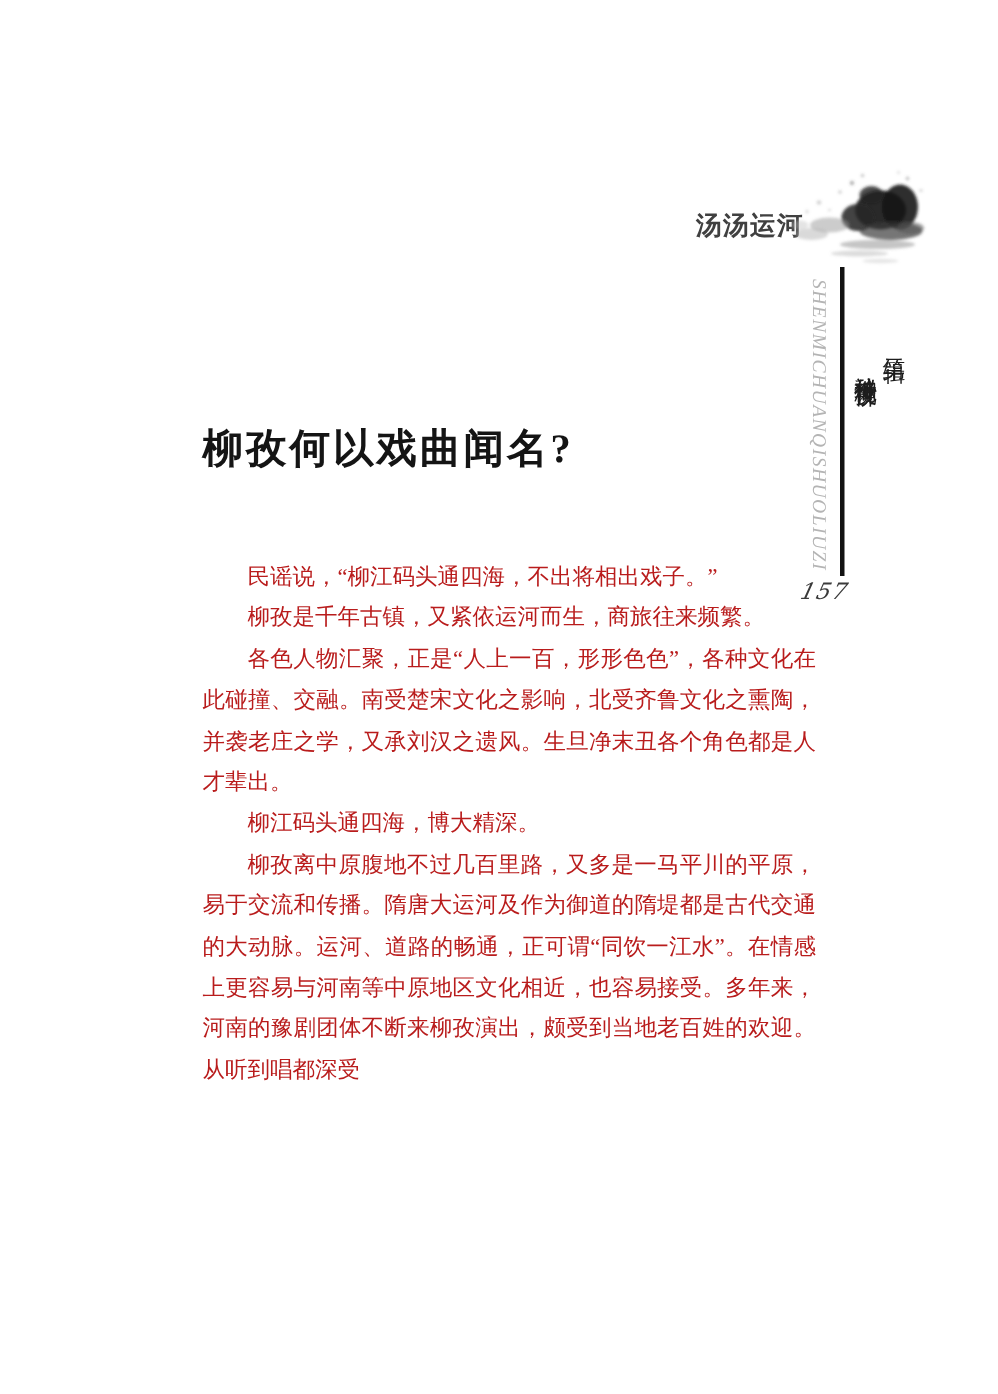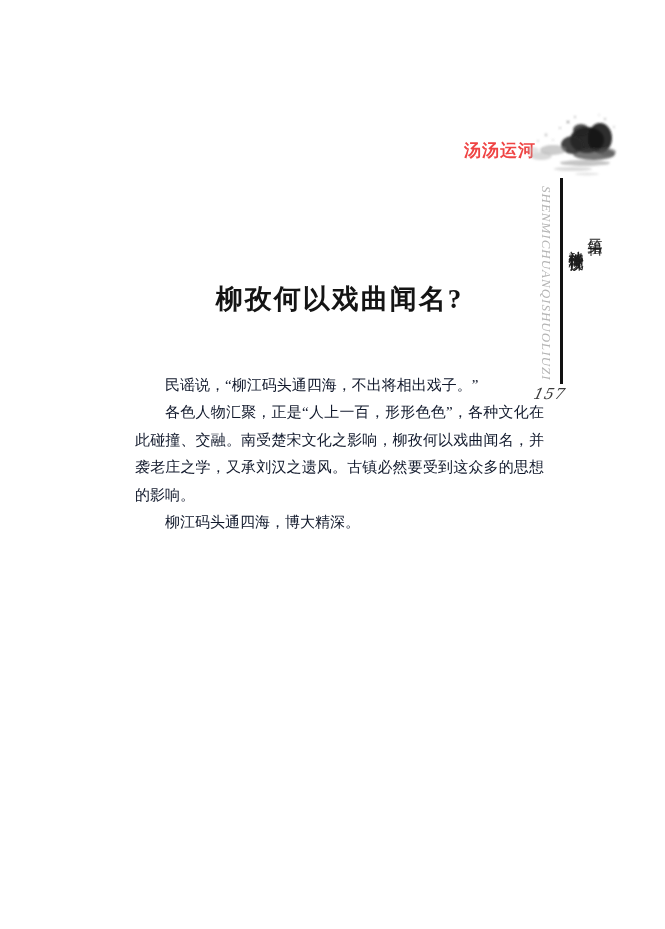--- a/index.html
+++ b/index.html
@@ -18,21 +18,21 @@
 
   
   .running-head {
     position: absolute;
     left: 464px;
     top: 139px;
     font-family: "Liberation Sans", "DejaVu Sans", sans-serif;
     font-weight: bold;
     font-size: 17px;
     letter-spacing: 1px;
-    color: #ef4444;
+    color: #404040;
     white-space: nowrap;
   }
   .ink-art {
     position: absolute;
     left: 515px;
     top: 110px;
     width: 115px;
     height: 74px;
   }
 
@@ -87,36 +87,36 @@
     transform: skewX(-14deg);
     letter-spacing: 1px;
   }
 
   
   .article-title {
     position: absolute;
     left: 135px;
     top: 263px;
     width: 409px;
-    text-align: center;
+    text-align: left;
     font-size: 27px;
     font-weight: bold;
     letter-spacing: 2px;
     color: #141414;
     white-space: nowrap;
   }
   .article-body {
     position: absolute;
     left: 135px;
     top: 372px;
     width: 409px;
     font-size: 15px;
     line-height: 27.4px;
     text-align: justify;
-    color: #0f172a;
+    color: #b91c1c;
   }
   .article-body p {
     margin: 0;
     text-indent: 2em;
   }
 </style>
 </head>
 <body>
 
 <div class="page">
@@ -166,17 +166,19 @@
     <span class="vol">第二辑</span>
     <span class="vol-title">神秘传奇说柳孜</span>
   </div>
 
   <div class="page-num">157</div>
 
   <h1 class="article-title">柳孜何以戏曲闻名?</h1>
 
   <div class="article-body">
       <p>民谣说，“柳江码头通四海，不出将相出戏子。”</p>
-      <p>各色人物汇聚，正是“人上一百，形形色色”，各种文化在此碰撞、交融。南受楚宋文化之影响，柳孜何以戏曲闻名，并袭老庄之学，又承刘汉之遗风。古镇必然要受到这众多的思想的影响。</p>
+      <p>柳孜是千年古镇，又紧依运河而生，商旅往来频繁。</p>
+      <p>各色人物汇聚，正是“人上一百，形形色色”，各种文化在此碰撞、交融。南受楚宋文化之影响，北受齐鲁文化之熏陶，并袭老庄之学，又承刘汉之遗风。生旦净末丑各个角色都是人才辈出。</p>
       <p>柳江码头通四海，博大精深。</p>
+      <p>柳孜离中原腹地不过几百里路，又多是一马平川的平原，易于交流和传播。隋唐大运河及作为御道的隋堤都是古代交通的大动脉。运河、道路的畅通，正可谓“同饮一江水”。在情感上更容易与河南等中原地区文化相近，也容易接受。多年来，河南的豫剧团体不断来柳孜演出，颇受到当地老百姓的欢迎。从听到唱都深受</p>
     </div>
 
 </div>
 
 </body></html>

